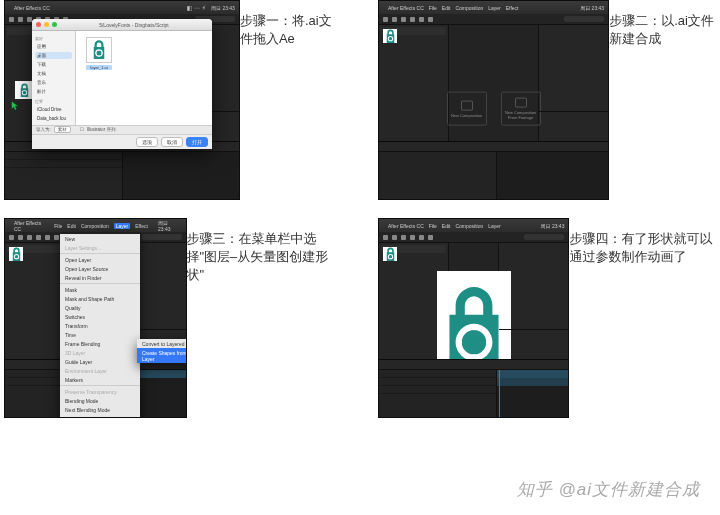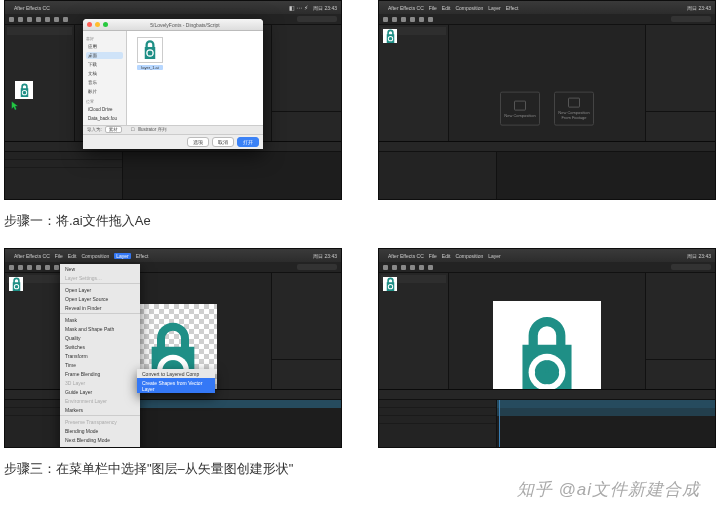--- a/index.html
+++ b/index.html
@@ -11,21 +11,21 @@
     position: relative;
     overflow: hidden;
   }
   .grid {
     display: grid;
     grid-template-columns: 1fr 1fr;
     grid-template-rows: 1fr 1fr;
     gap: 18px 36px;
     padding: 0 4px;
   }
-  .cell { display: flex; flex-direction: column; }
+  .cell { display: flex; }
   .shot {
     width: 100%;
     height: 200px;
     background: #1b1b1b;
     border: 1px solid #0d0d0d;
     position: relative;
     overflow: hidden;
   }
   
   .mbar {
@@ -318,20 +318,21 @@
         </div>
       </div>
       <div class="tl">
         <div class="tlhead"></div>
         <div class="tlbody">
             <div class="tlleft"></div>
             <div class="tlright"></div>
           </div>
       </div>
     </div>
+    <div class="caption">步骤二：以.ai文件新建合成</div>
   </div>
 
   <div class="cell">
     <div class="shot">
       <div class="mbar">
         <span class="apple"></span>
         <span>After Effects CC</span>
         <span>File</span>
         <span>Edit</span>
         <span>Composition</span>
@@ -511,17 +512,18 @@
               <div class="tlrow"></div>
             </div>
           <div class="tlright">
             <div class="tltrack" style="top:0"></div>
             <div class="tltrack" style="top:8px;opacity:.45"></div>
             <div class="playhead" style="left:2px"></div>
           </div>
         </div>
       </div>
     </div>
+    <div class="caption">步骤四：有了形状就可以通过参数制作动画了</div>
   </div>
 
 </div>
 
 <div class="watermark">知乎 @ai文件新建合成</div>
 
 </body></html>

